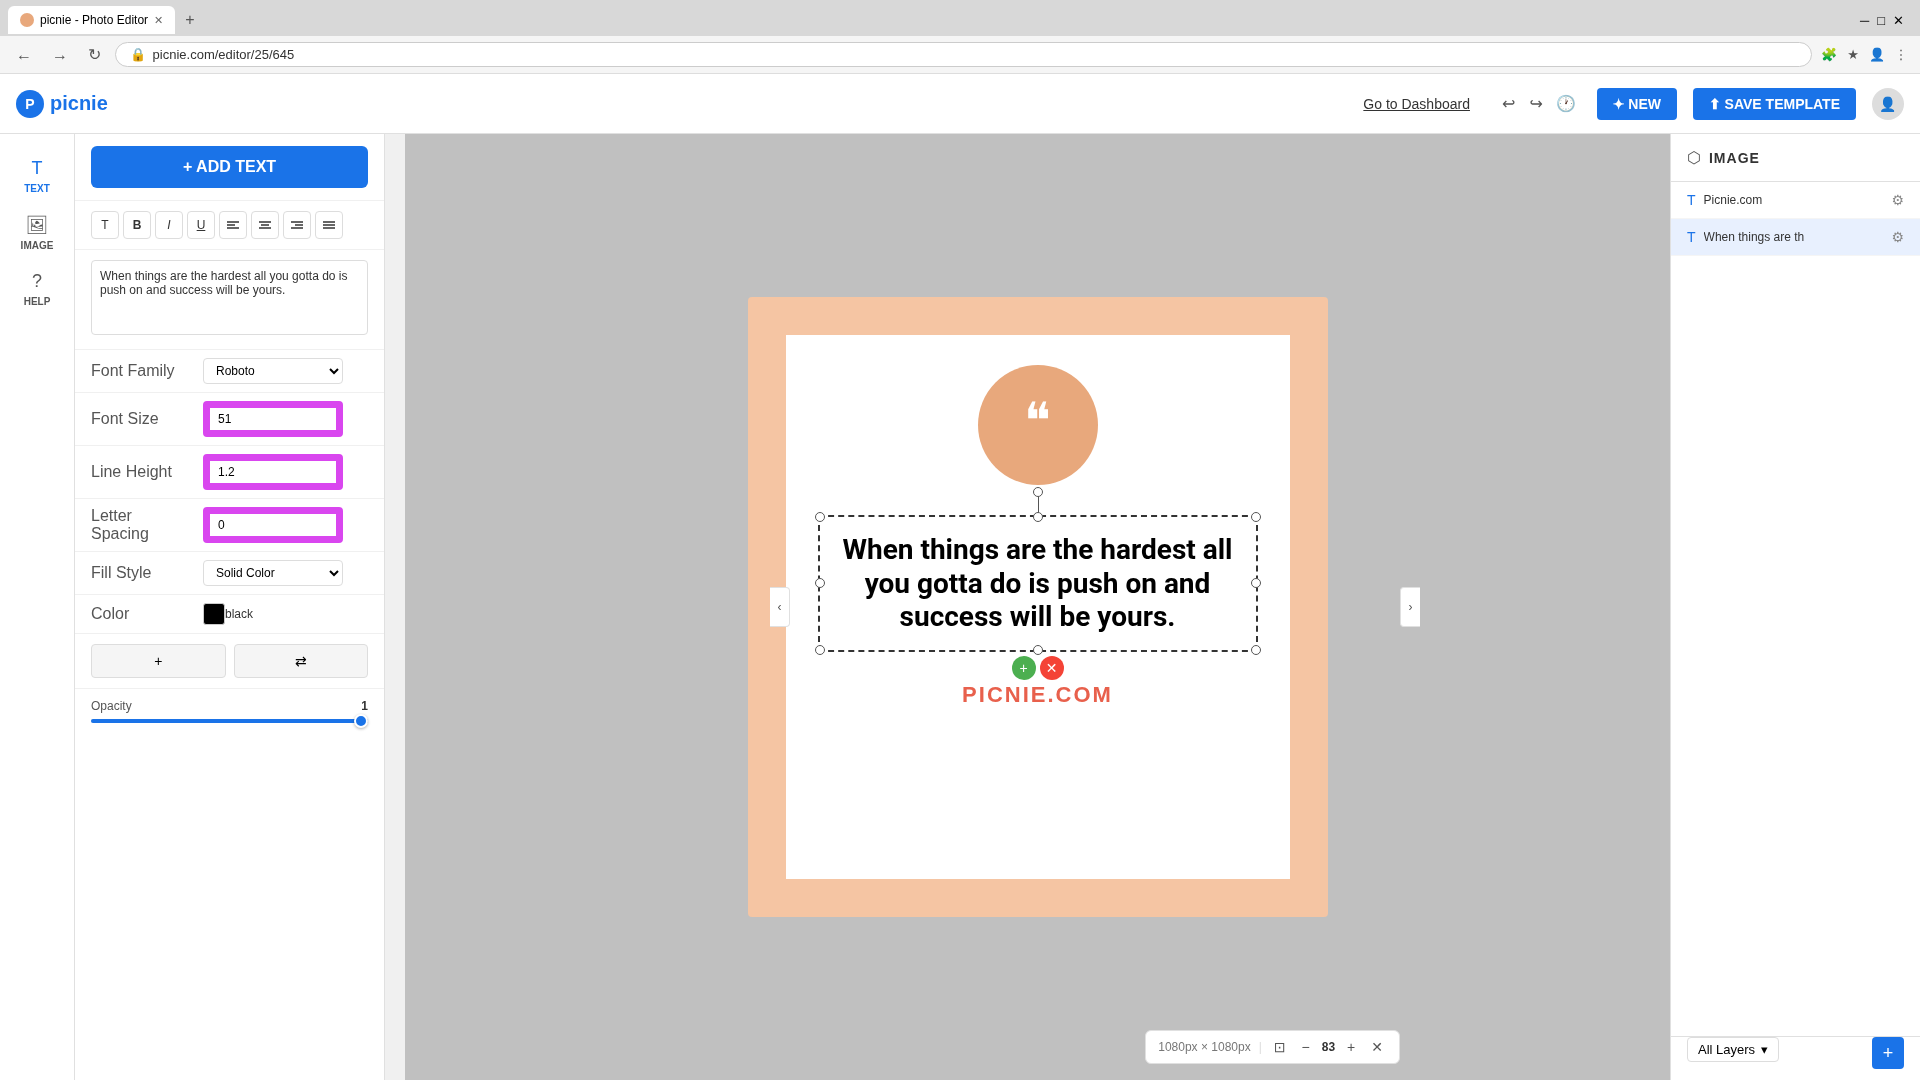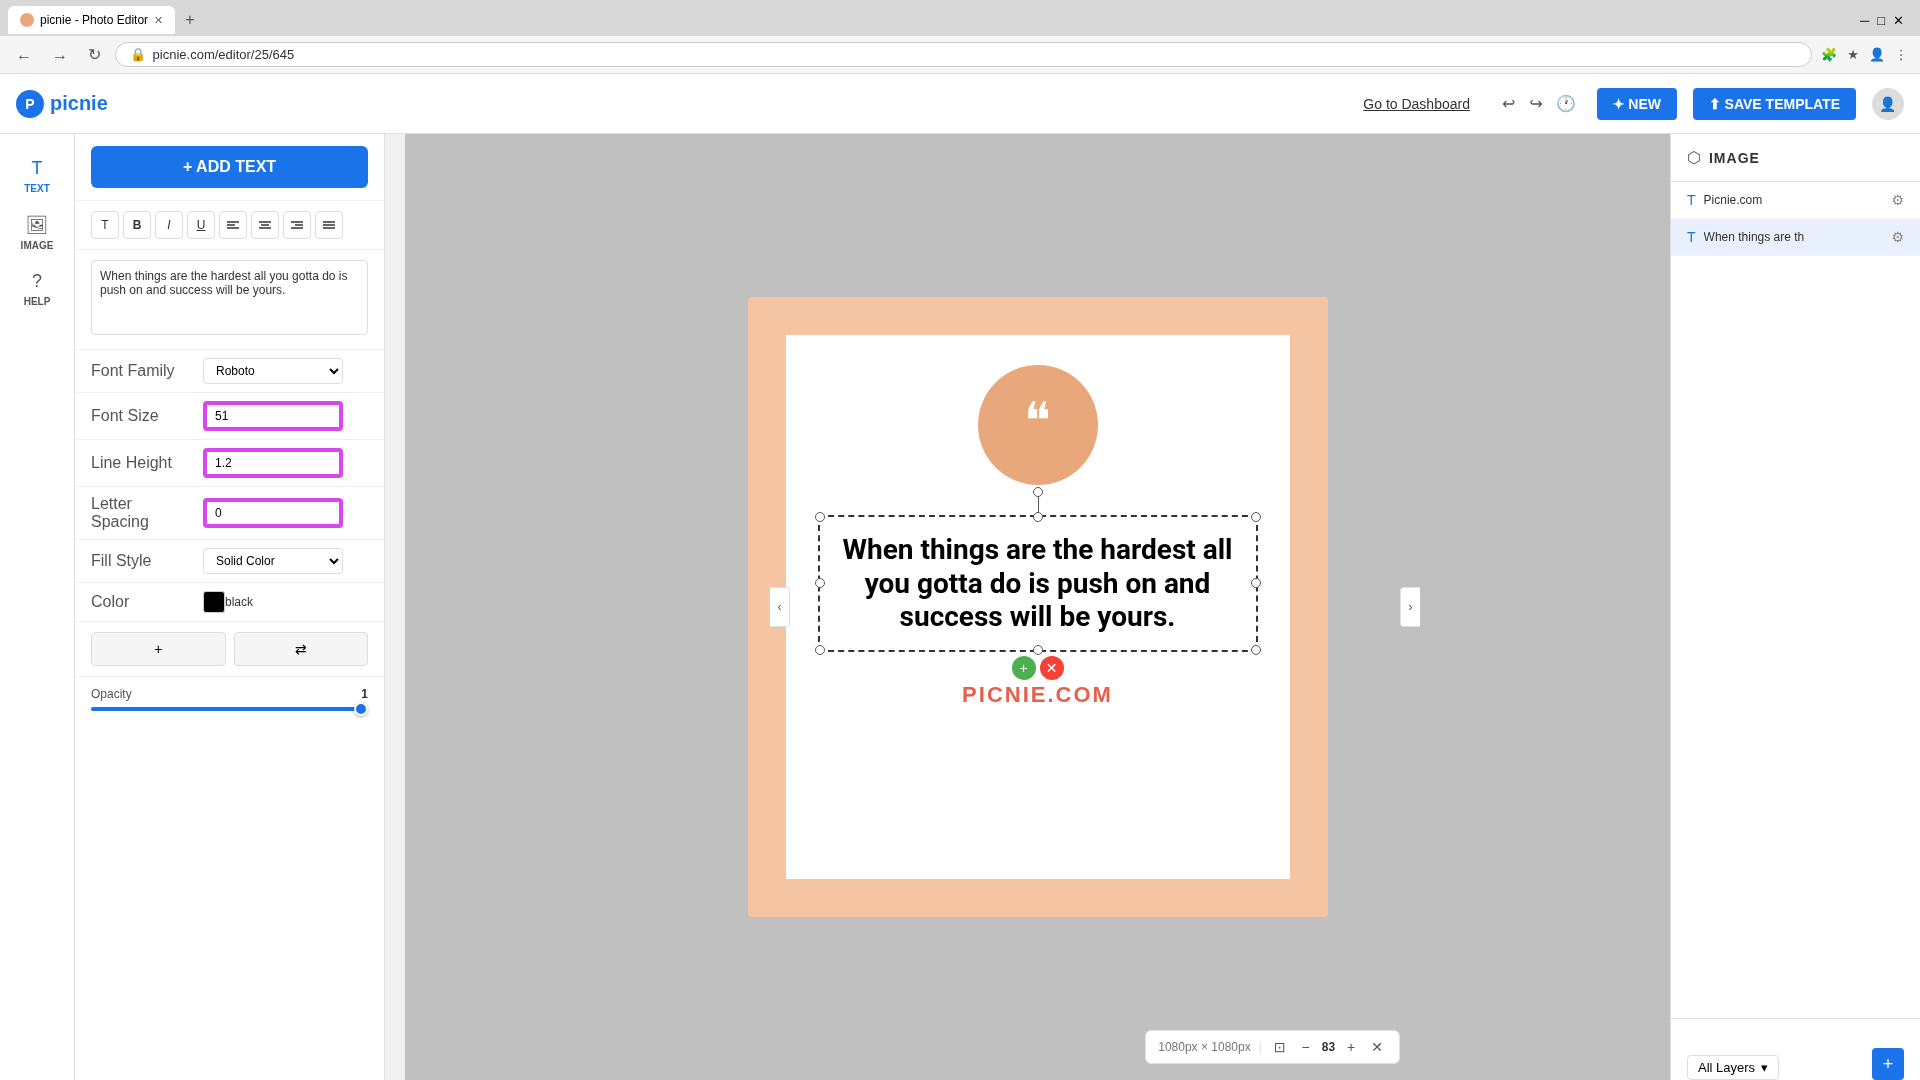--- a/index.html
+++ b/index.html
@@ -292,21 +292,21 @@
       border-bottom: 1px solid #f0f0f0;
       gap: 12px;
     }
     .prop-label {
       font-size: 16px;
       color: #555;
       width: 100px;
       flex-shrink: 0;
     }
     .prop-input {
-      border: 4px solid #d946ef;
+      border: 7px solid #d946ef;
       border-radius: 4px;
       padding: 4px 8px;
       font-size: 12px;
       width: 140px;
     }
     .prop-select {
       border: 1px solid #ddd;
       border-radius: 4px;
       padding: 4px 8px;
       font-size: 12px;
@@ -645,25 +645,25 @@
       cursor: pointer;
       font-size: 14px;
       color: #555;
       padding: 2px 4px;
     }
     .zoom-value { font-weight: bold; font-size: 12px; }
     .canvas-size { color: #777; font-size: 12px; }
 
     
     .bottom-layers-bar {
-      height: 62px;
+      height: 44px;
       background: #fff;
       border-top: 1px solid #e0e0e0;
       display: flex;
-      align-items: flex-end;
+      align-items: flex-start;
       justify-content: space-between;
       padding: 0 16px;
     }
     .all-layers-select {
       display: flex;
       align-items: center;
       gap: 6px;
       border: 1px solid #ddd;
       border-radius: 4px;
       padding: 4px 10px;

